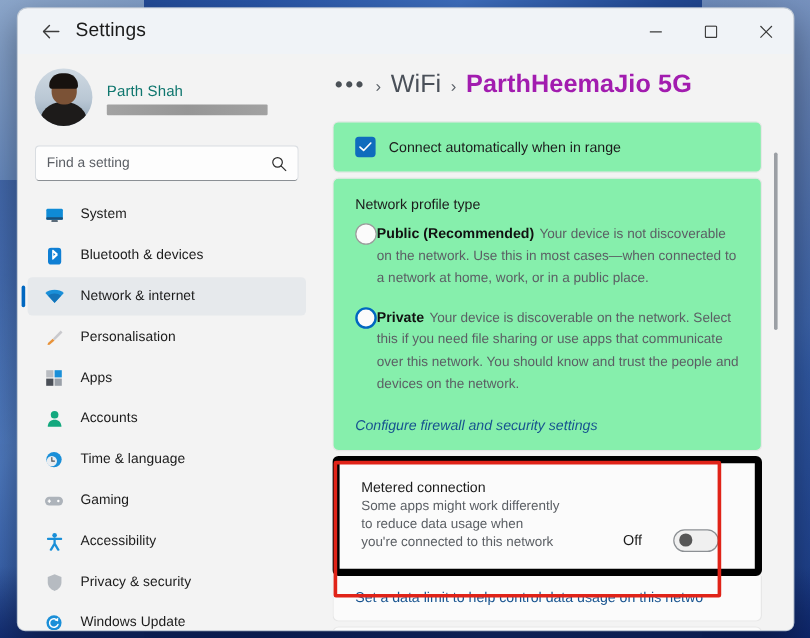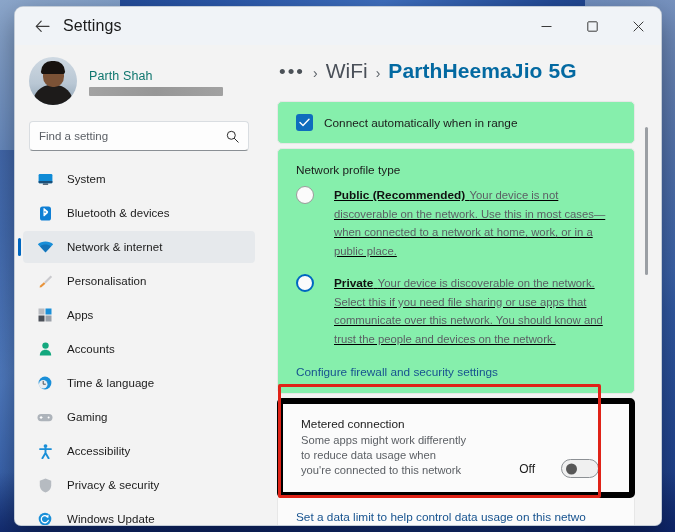--- a/index.html
+++ b/index.html
@@ -175,21 +175,21 @@
   }
   .breadcrumb {
     display: flex; align-items: baseline;
     gap: 8px;
     padding: 14px 0 12px 2px;
     height: 56px;
   }
   .bc-dots { color: #4b5157; font-size: 19px; line-height: 12px; letter-spacing: 2px; }
   .bc-sep { color: #5c6269; font-size: 14px; }
   .bc-link { color: #4a5059; font-size: 21px; }
-  .bc-current { color: #0369a1; font-size: 21px; font-weight: 600; letter-spacing: .1px; }
+  .bc-current { color: #a21caf; font-size: 21px; font-weight: 600; letter-spacing: .1px; }
 
   .cards {
     position: absolute;
     left: 14px; right: 0; top: 56px; bottom: 0;
     overflow: hidden;
   }
   .card {
     background: #86efac;
     border: 1px solid #e7e7e7;
     border-radius: 5px;
@@ -202,21 +202,21 @@
     width: 17px; height: 17px; flex: 0 0 17px;
     border-radius: 3px;
     background: #0f6cbd;
     display: flex; align-items: center; justify-content: center;
   }
   .checkrow-label { font-size: 11.8px; color: #1b1b1b; }
 
   .section-title { font-size: 11.8px; color: #1b1b1b; padding: 14px 14px 8px 18px; }
 
   .radio-block { padding: 0 14px 0 18px; }
-  .radio-item { display: flex; gap: 20px; margin-bottom: 14px; text-decoration: underline; }
+  .radio-item { display: flex; gap: 0; margin-bottom: 14px; }
   .radio {
     width: 18px; height: 18px; flex: 0 0 18px;
     border-radius: 50%;
     margin-top: 1px;
     border: 1.6px solid #9b9b9b;
     background: #fbfbfb;
     display: flex; align-items: center; justify-content: center;
   }
   .radio.checked { border: 2.4px solid #0067c0; }
   .radio.checked .dot {
@@ -226,20 +226,21 @@
   .radio-txt { min-width: 0; }
   .radio-label { font-size: 11.8px; color: #111; font-weight: 600; margin-bottom: 2px; }
   .radio-desc { font-size: 11.3px; color: #5b5f64; line-height: 15.5px; max-width: 282px; }
 
   .link {
     display: block;
     color: #17538f;
     font-size: 11.8px;
     padding: 4px 14px 14px 18px;
     text-decoration: none;
+    font-style: italic;
   }
 
   .metered-card {
     background: #fbfbfb;
     border: 6px solid #000000;
     border-radius: 5px;
     margin-right: 26px;
     margin-top: 4px;
     display: flex; align-items: flex-end;
     padding: 13px 16px 14px 18px;

